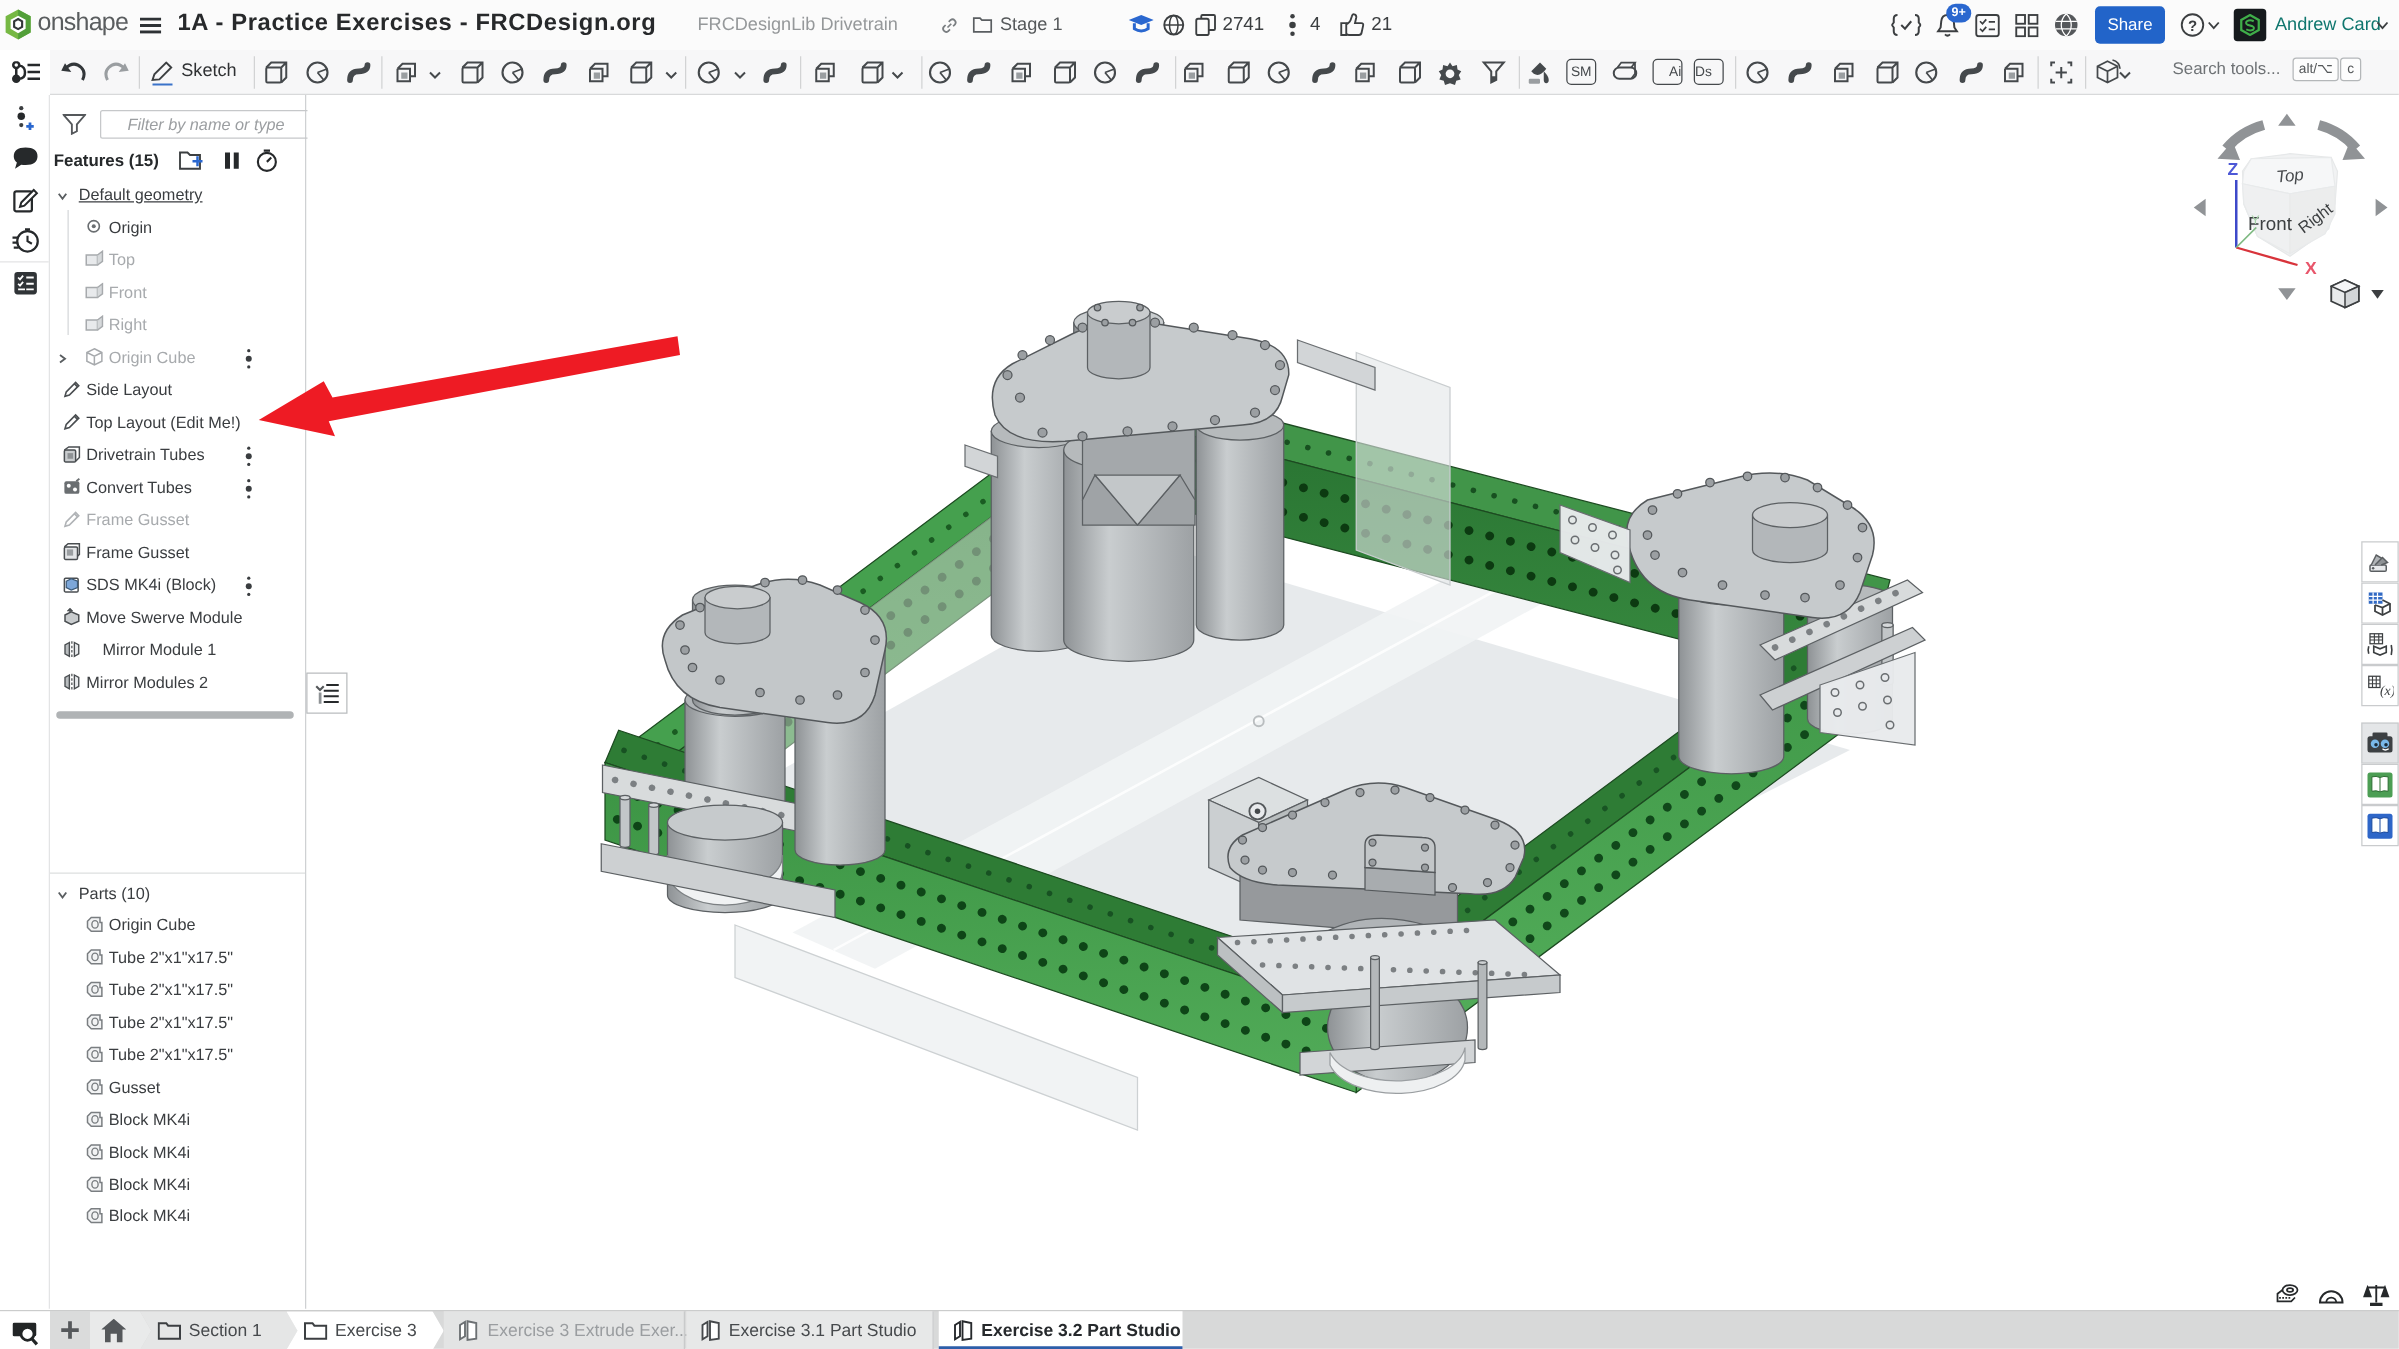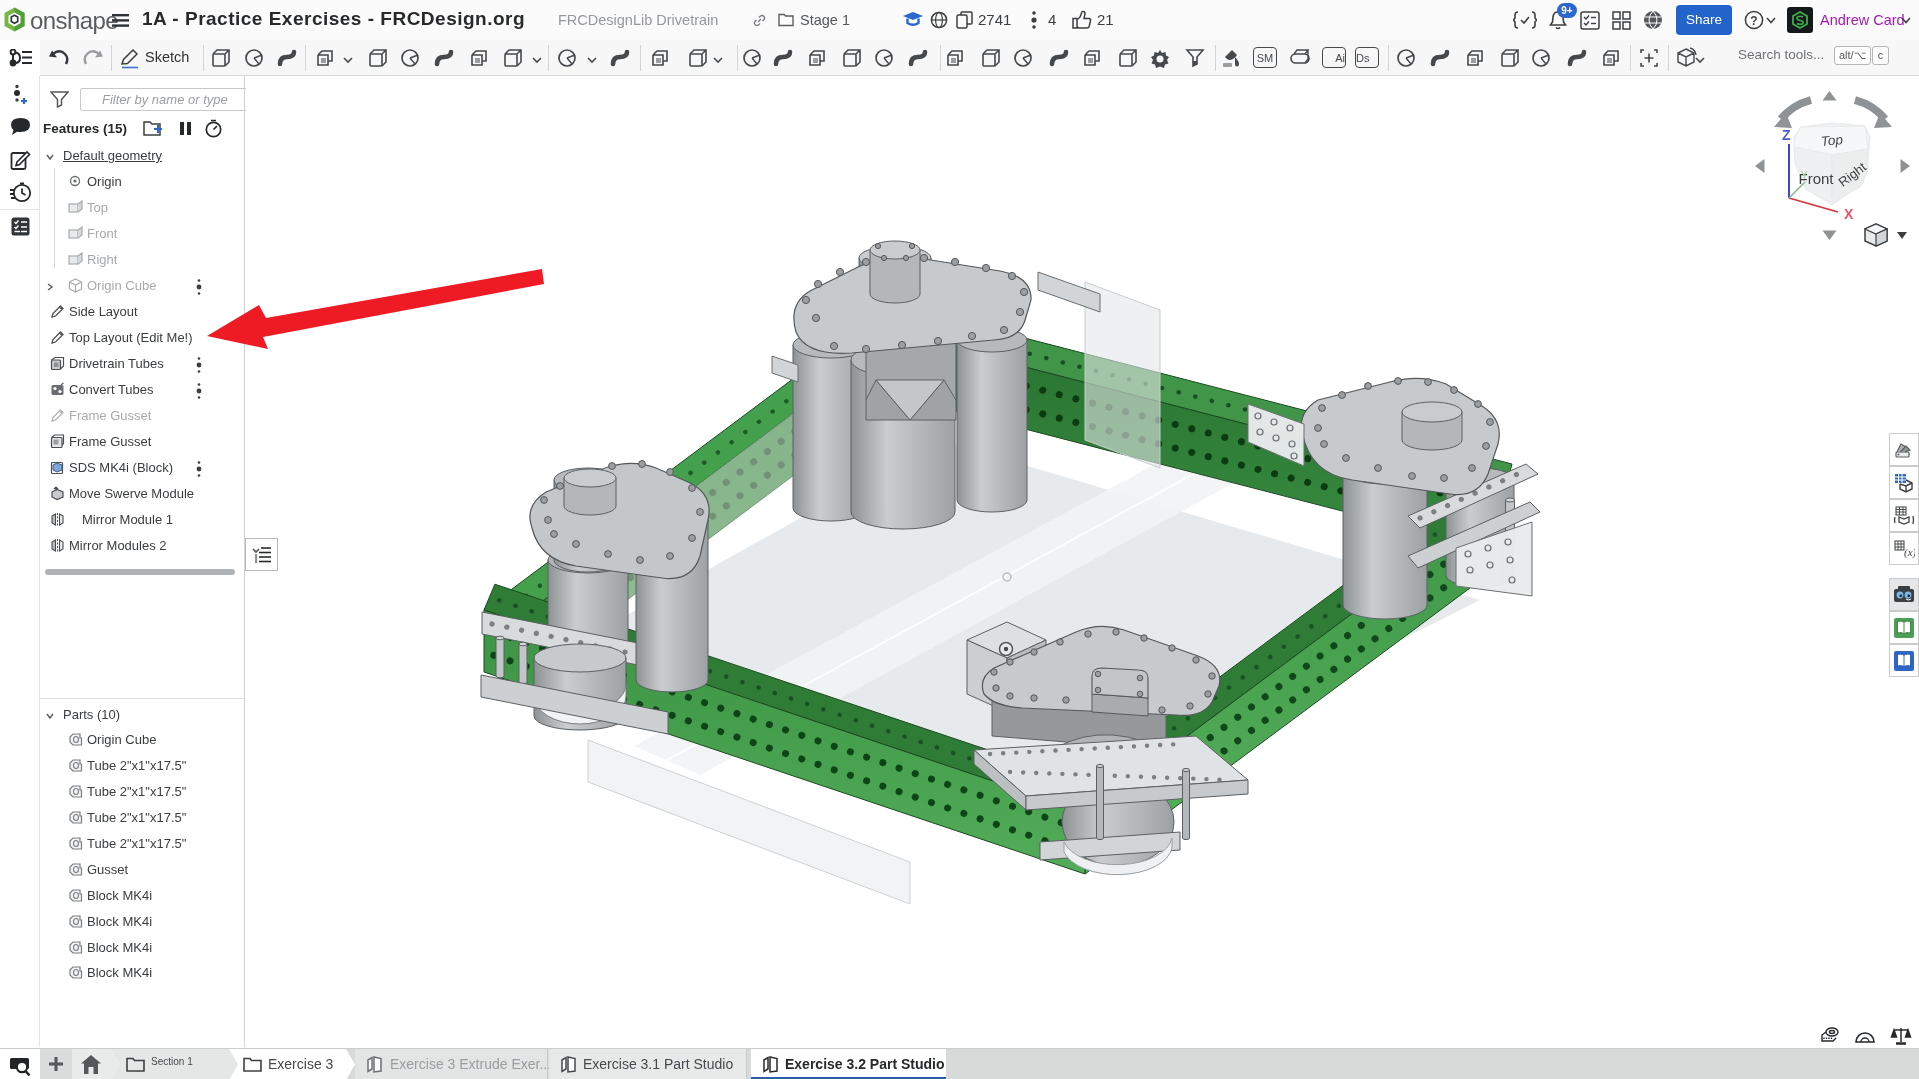--- a/index.html
+++ b/index.html
@@ -41,21 +41,21 @@
 </defs>
   </svg>
 
 <div id="topbar">
  <svg style="position:absolute;left:4px;top:7px" width="21" height="25" viewBox="0 0 21 25">
   <path d="M10.5 0.5 L20.5 6 L20.5 19 L10.5 24.5 L0.5 19 L0.5 6 Z" fill="#76b843"></path>
   <path d="M10.5 0.5 L20.5 6 L20.5 19 L10.5 24.5 L10.5 12.5 Z" fill="#529f39"></path>
   <path d="M10.5 5.5 L16.5 8.8 L16.5 16 L10.5 19.5 L4.5 16 L4.5 8.8 Z" fill="#fff"></path>
   <path d="M10.5 8.2 L13.7 10 L13.7 14.5 L10.5 16.3 L7.3 14.5 L7.3 10 Z" fill="none" stroke="#33373a" stroke-width="1.7"></path>
  </svg>
- <div style="position:absolute;left:30px;top:7px;font-size:24px;color:#5a5d5f;letter-spacing:-0.6px">onshape</div>
+ <div style="position:absolute;left:30px;top:7px;font-size:20px;color:#5a5d5f;letter-spacing:-0.6px">onshape</div>
  <svg style="position:absolute;left:112px;top:14px" width="17" height="13" viewBox="0 0 17 13">
       <g fill="#2e3235">
         <rect y="0" width="17" height="2.4"></rect>
         <rect y="5.2" width="17" height="2.4"></rect>
         <rect y="10.4" width="17" height="2.4"></rect>
       </g>
     </svg>
  <div style="position:absolute;left:142px;top:8px;font-size:19px;font-weight:bold;color:#27292b;letter-spacing:0.5px">1A - Practice Exercises - FRCDesign.org</div>
  <div style="position:absolute;left:558px;top:12px;font-size:14.5px;color:#95989a">FRCDesignLib Drivetrain</div>
  <svg style="position:absolute;left:752px;top:13px" width="15" height="15" viewBox="0 0 15 15">
@@ -125,21 +125,21 @@
       <text x="10" y="14.5" font-size="12" font-weight="bold" fill="#3c3f41" text-anchor="middle">?</text>
     </svg>
  <svg style="position:absolute;left:1766px;top:17px" width="10" height="7" viewBox="0 0 10 7">
       <path d="M1 1 L5 5.5 L9 1" fill="none" stroke="#3c3f41" stroke-width="1.5"></path>
     </svg>
  <div style="position:absolute;left:1787px;top:7px;width:26px;height:26px;background:#15191c;border-radius:3px"></div>
  <svg style="position:absolute;left:1791px;top:11px" width="18" height="18" viewBox="0 0 18 18">
       <path d="M9 1 L16 5 L16 13 L9 17 L2 13 L2 5 Z" fill="none" stroke="#3fae49" stroke-width="1.8"></path>
       <path d="M12 6 Q9 4.5 6.5 6 Q5 7.5 7 8.8 L11 10 Q13 11.3 11.5 12.8 Q9 14 6 12.5" fill="none" stroke="#3fae49" stroke-width="1.6"></path>
     </svg>
- <div style="position:absolute;left:1820px;top:12px;font-size:14.5px;color:#a21caf">Andrew Card</div>
+ <div style="position:absolute;left:1820px;top:12px;font-size:14.5px;color:#0f766e">Andrew Card</div>
  <svg style="position:absolute;left:1901px;top:17px" width="10" height="7" viewBox="0 0 10 7">
       <path d="M1 1 L5 5.5 L9 1" fill="none" stroke="#3c3f41" stroke-width="1.5"></path>
     </svg>
 </div>
 
 <div id="toolbar">
  <div style="position:absolute;left:0;top:0;width:40px;height:36px;background:#fff"></div>
  <svg style="position:absolute;left:9px;top:9px" width="24" height="18" viewBox="0 0 24 18">
       <g stroke="#26292b" stroke-width="2" fill="none">
         <circle cx="4" cy="3" r="2.4"></circle>
@@ -911,21 +911,21 @@
       <path d="M8 1 L8 15 M1 8 L15 8" stroke="#55585b" stroke-width="3"></path>
     </svg>
  <div style="position:absolute;left:72px;top:0;width:49px;height:31px;background:#e9eaea;clip-path:polygon(0 0,calc(100% - 9px) 0,100% 50%,calc(100% - 9px) 100%,0 100%)"></div>
  <svg style="position:absolute;left:81px;top:6px" width="20" height="19" viewBox="0 0 20 19">
       <path d="M10 0 L20 8.5 L17 8.5 L17 19 L12.5 19 L12.5 12 L7.5 12 L7.5 19 L3 19 L3 8.5 L0 8.5 Z" fill="#55585b"></path>
     </svg>
  <div style="position:absolute;left:112px;top:0;width:126px;height:31px;background:#e5e6e6;clip-path:polygon(0 0,calc(100% - 9px) 0,100% 50%,calc(100% - 9px) 100%,0 100%,9px 50%)"></div>
  <svg style="position:absolute;left:126px;top:8px" width="19" height="15" viewBox="0 0 19 15">
       <path d="M1 1.5 L7 1.5 L8.5 3.5 L18 3.5 L18 14 L1 14 Z" fill="none" stroke="#3c3f42" stroke-width="1.6"></path>
     </svg>
- <div style="position:absolute;left:151px;top:7px;font-size:10px;color:#46494c">Section 1</div>
+ <div style="position:absolute;left:151px;top:7px;font-size:14px;color:#46494c">Section 1</div>
  <div style="position:absolute;left:229px;top:0;width:126px;height:31px;background:#ffffff;clip-path:polygon(0 0,calc(100% - 9px) 0,100% 50%,calc(100% - 9px) 100%,0 100%,9px 50%)"></div>
  <svg style="position:absolute;left:243px;top:8px" width="19" height="15" viewBox="0 0 19 15">
       <path d="M1 1.5 L7 1.5 L8.5 3.5 L18 3.5 L18 14 L1 14 Z" fill="none" stroke="#3c3f42" stroke-width="1.6"></path>
     </svg>
  <div style="position:absolute;left:268px;top:7px;font-size:14px;color:#46494c">Exercise 3</div>
  <div style="position:absolute;left:355px;top:0;width:193px;height:31px;background:#e3e4e4;border-right:1px solid #c9cacb"></div>
  <svg style="position:absolute;left:366px;top:7px" width="18" height="17" viewBox="0 0 18 17">
       <path d="M2 4 L6 1.5 L6 13 L2 15.5 Z M8 1 L15 2.5 L15 15 L8 16 Z" fill="#fff" stroke="#6c7073" stroke-width="1.5"></path>
     </svg>
  <div style="position:absolute;left:390px;top:7px;font-size:14px;color:#9a9da0">Exercise 3 Extrude Exer...</div>

